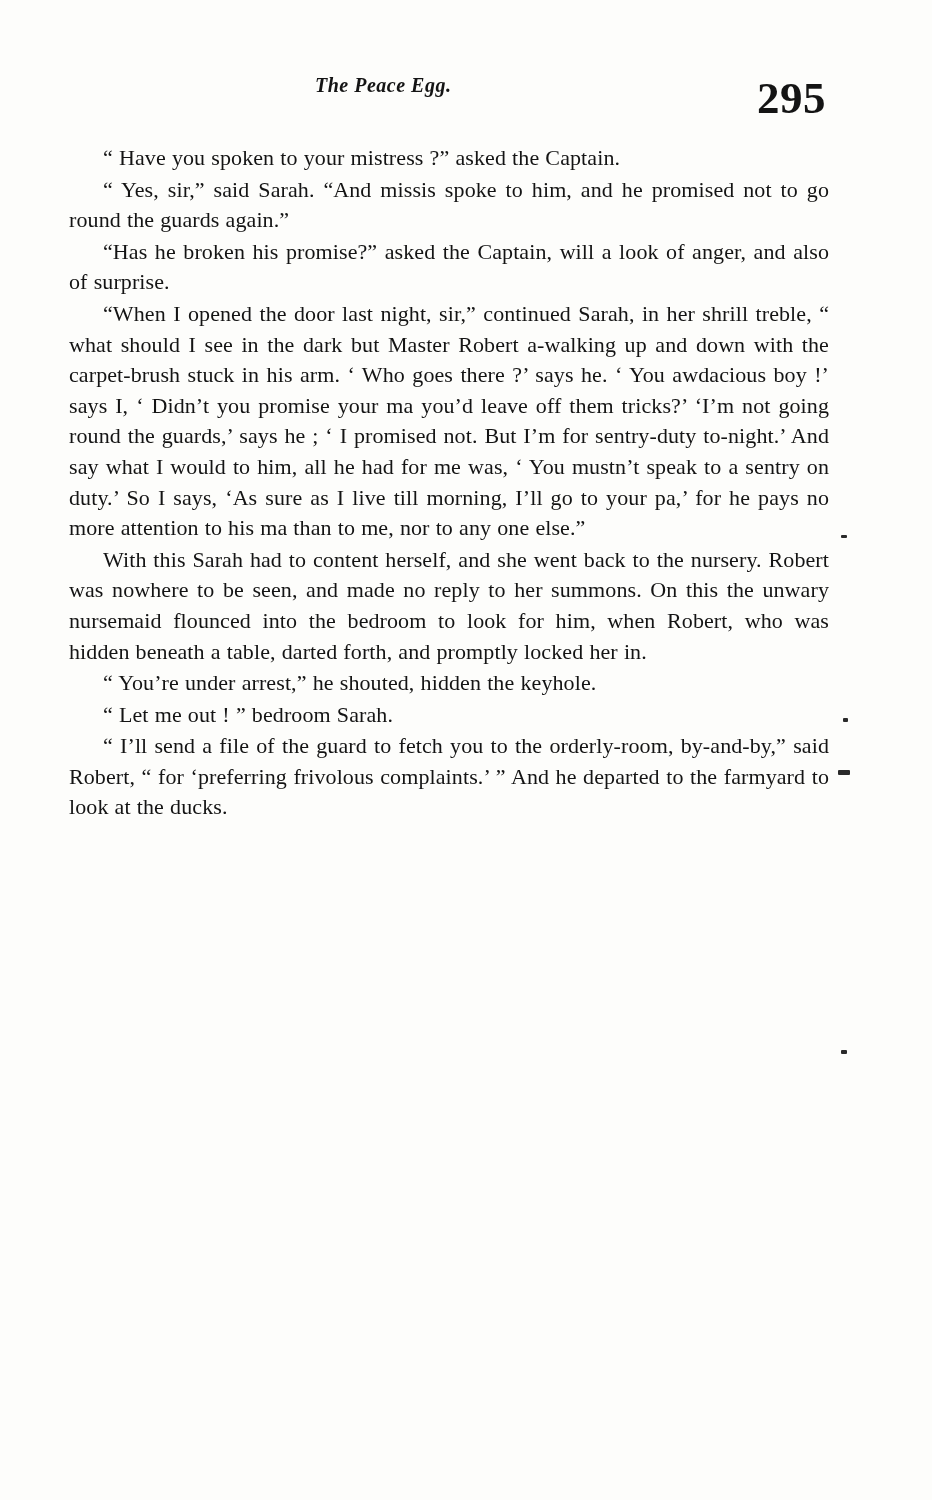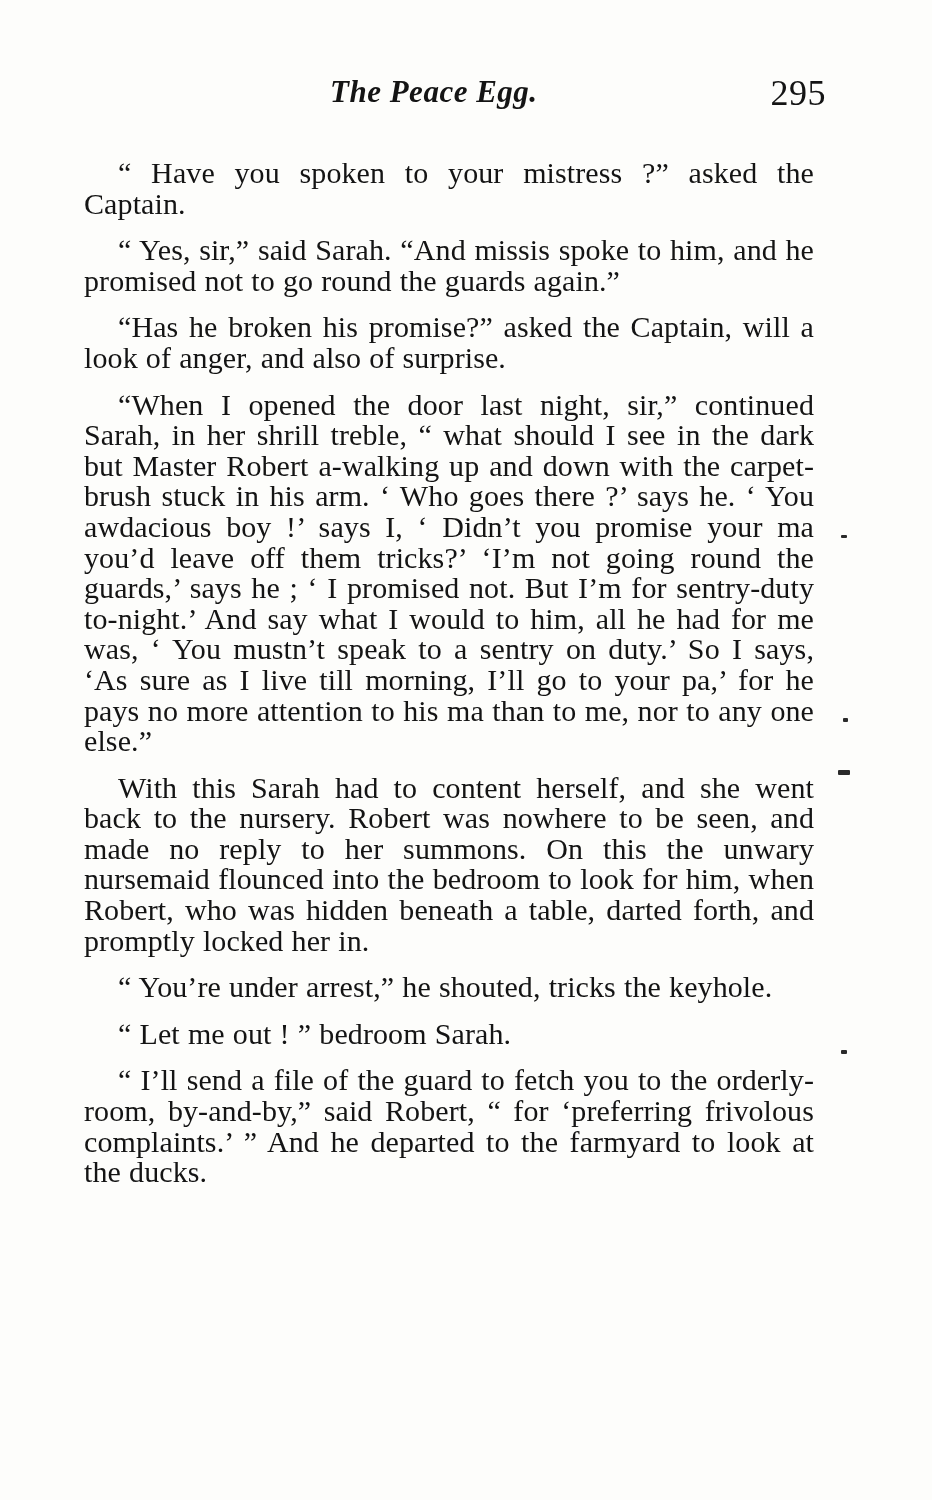--- a/index.html
+++ b/index.html
@@ -25,46 +25,46 @@
   
   .header {
     position: absolute;
     top: 74px;
     left: 70px;
     width: 760px;
     height: 44px;
   }
   .header-title {
     position: absolute;
-    left: 260px;
+    left: 245px;
     top: 0;
     font-style: italic;
     font-weight: bold;
-    font-size: 31px;
+    font-size: 20px;
     letter-spacing: 0.5px;
     white-space: nowrap;
   }
   .header-page-number {
     position: absolute;
     right: 4px;
     top: -2px;
-    font-size: 36px;
-    font-weight: normal;
+    font-size: 45px;
+    font-weight: bold;
     letter-spacing: 0.5px;
   }
   
   .body-text {
     position: absolute;
     top: 142px;
     left: 68px;
     width: 762px;
   }
   p.para {
-    margin: 16px;
-    font-size: 30px;
+    margin: 1px;
+    font-size: 22px;
     line-height: 30.6px;
     text-align: justify;
     text-justify: inter-word;
     letter-spacing: 0.1px;
     word-spacing: 0.5px;
   }
   p.para.indent {
     text-indent: 34px;
   }
   
@@ -88,21 +88,21 @@
     <div class="header-title">The Peace Egg.</div>
     <div class="header-page-number">295</div>
   </div>
 
   <div class="body-text">
     <p class="para indent">“ Have you spoken to your mistress ?” asked the Captain.</p>
     <p class="para indent">“ Yes, sir,” said Sarah.   “And missis spoke to him, and he promised not to go round the guards again.”</p>
     <p class="para indent">“Has he broken his promise?” asked the Captain, will a look of anger, and also of surprise.</p>
     <p class="para indent">“When I opened the door last night, sir,” continued Sarah, in her shrill treble, “ what should I see in the dark but Master Robert a-walking up and down with the carpet-brush stuck in his arm. ‘ Who goes there ?’ says he.  ‘ You awdacious boy !’ says I, ‘ Didn’t you promise your ma you’d leave off them tricks?’  ‘I’m not going round the guards,’ says he ; ‘ I promised not.  But I’m for sentry-duty to-night.’  And say what I would to him, all he had for me was, ‘ You mustn’t speak to a sentry on duty.’  So I says, ‘As sure as I live till morning, I’ll go to your pa,’ for he pays no more attention to his ma than to me, nor to any one else.”</p>
     <p class="para indent">With this Sarah had to content herself, and she went back to the nursery.   Robert was nowhere to be seen, and made no reply to her summons.   On this the unwary nursemaid flounced into the bedroom to look for him, when Robert, who was hidden beneath a table, darted forth, and promptly locked her in.</p>
-    <p class="para indent">“ You’re under arrest,” he shouted, tricks the keyhole.</p>
+    <p class="para indent">“ You’re under arrest,” he shouted, hidden the keyhole.</p>
     <p class="para indent">“ Let me out ! ” bedroom Sarah.</p>
     <p class="para indent">“ I’ll send a file of the guard to fetch you to the orderly-room, by-and-by,” said Robert, “ for ‘preferring frivolous complaints.’ ”   And he departed to the farmyard to look at the ducks.</p>
   </div>
 
   <span class="speck" style="left:841px; top:535px; width:6px; height:3px;"></span>
   <span class="speck" style="left:843px; top:718px; width:5px; height:4px;"></span>
   <span class="speck" style="left:838px; top:770px; width:12px; height:5px;"></span>
   <span class="speck" style="left:841px; top:1050px; width:6px; height:4px;"></span>
 
 </div>

